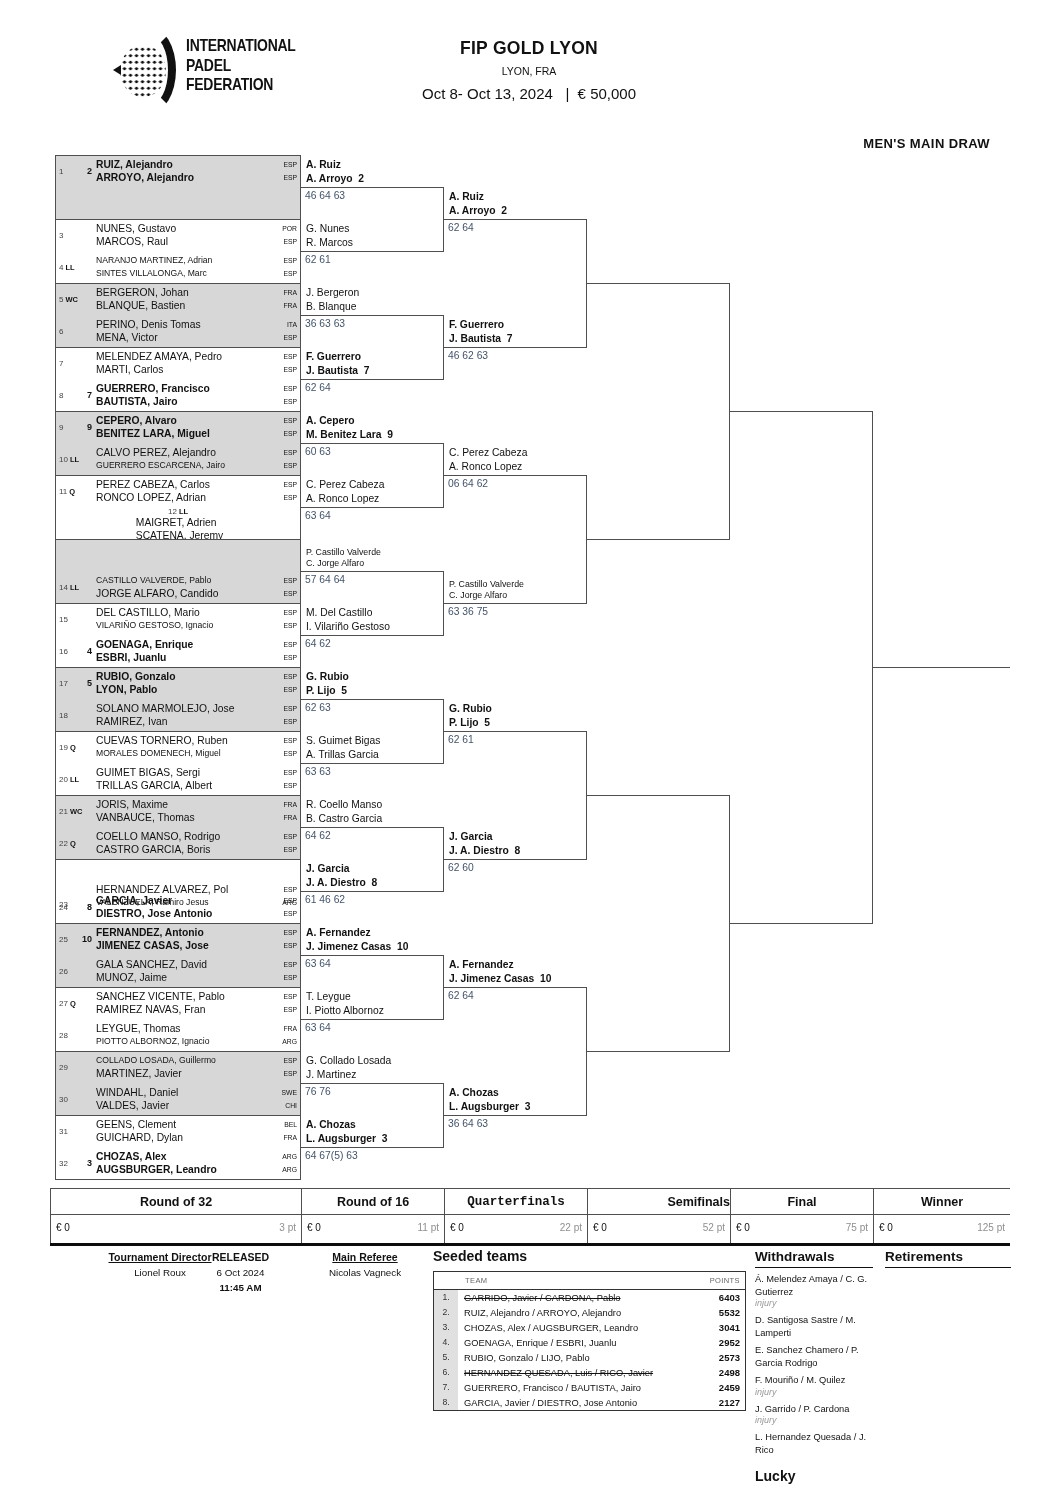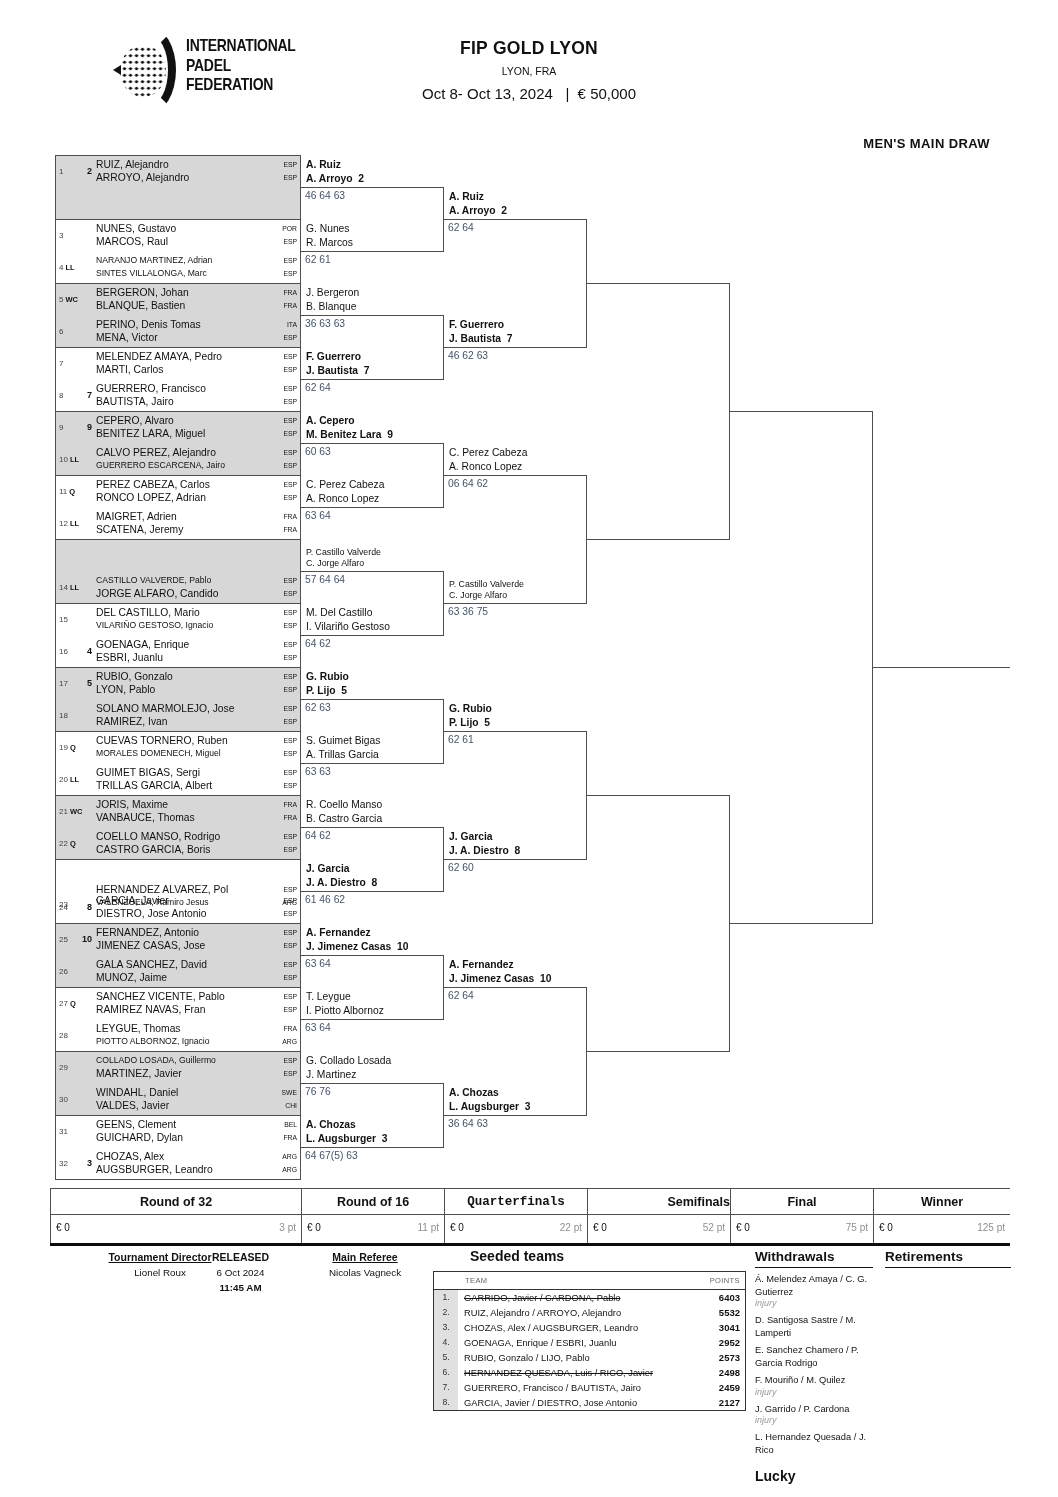--- a/index.html
+++ b/index.html
@@ -34,21 +34,21 @@
 
   
   .mbox{position:absolute;left:55px;width:246px;height:65px;border:1px solid var(--line);box-sizing:border-box;background:#fff;}
   .mbox.shade{background:var(--shade);}
   .trow{position:absolute;left:56px;width:243px;height:32px;display:flex;align-items:center;}
   .tpos{width:22px;padding-left:3px;font-size:8px;color:#444;white-space:nowrap;flex:none;}
   .tpos b{font-size:7.5px;color:#111;margin-left:2px;}
   .tseed{width:11px;flex:none;text-align:right;font-weight:700;font-size:9px;}
   .tnames{flex:1;padding-left:4px;display:flex;flex-direction:column;justify-content:center;min-width:0;}
   .tline{font-size:10.3px;line-height:13px;white-space:pre;}
-  .tnames.bold .tline{font-weight:400;}
+  .tnames.bold .tline{font-weight:700;}
   .tline.small{font-size:8.6px;}
   .tctry{width:24px;flex:none;display:flex;flex-direction:column;justify-content:center;}
   .cline{font-size:6.8px;line-height:13px;text-align:right;padding-right:2px;}
 
   .hline{position:absolute;height:1px;background:var(--line);}
   .vline{position:absolute;width:1px;background:var(--line);}
   .wname{position:absolute;}
   .wline{font-size:10.3px;line-height:13.5px;white-space:pre;}
   .wname.bold .wline{font-weight:700;}
   .wname.small .wline{font-size:8.8px;line-height:11px;}
@@ -64,21 +64,21 @@
   .thickbar{position:absolute;left:50px;top:1243px;width:960px;height:3px;background:#0c0c0c;}
 
   
   .offblock{position:absolute;text-align:center;}
   .offhead{font-weight:700;font-size:10.5px;}
   .offhead.u{text-decoration:underline;}
   .offval{font-size:9.8px;margin-top:4px;}
   .offval.b{font-weight:700;}
 
   
-  .seedtitle{position:absolute;left:433px;top:1248px;font-weight:700;font-size:14px;margin-left:37px;}
+  .seedtitle{position:absolute;left:433px;top:1248px;font-weight:700;font-size:14px;}
   .seedtable{position:absolute;left:433px;top:1271px;width:313px;border:1px solid #333;box-sizing:border-box;background:#fff;}
   .shead{position:relative;height:17px;border-bottom:1.5px solid #333;}
   .shead .ht{position:absolute;left:31px;top:4px;font-size:7.5px;color:#666;letter-spacing:.4px;}
   .shead .hp{position:absolute;right:5px;top:4px;font-size:7.5px;color:#666;letter-spacing:.4px;}
   .srow{display:flex;height:15px;align-items:center;}
   .snum{width:24px;flex:none;background:#e0e0e0;font-size:8.6px;color:#333;text-align:center;height:100%;line-height:15px;}
   .steam{flex:1;font-size:9.3px;padding-left:6px;white-space:nowrap;overflow:hidden;}
   .steam.struck{text-decoration:line-through;}
   .spts{width:40px;flex:none;font-weight:700;font-size:9.5px;text-align:right;padding-right:5px;}
 
@@ -235,21 +235,21 @@
         <div class="tseed"></div>
         <div class="tnames">
           <div class="tline">PEREZ CABEZA, Carlos</div>
           <div class="tline">RONCO LOPEZ, Adrian</div>
         </div>
         <div class="tctry">
           <div class="cline">ESP</div>
           <div class="cline">ESP</div>
         </div>
       </div>
-      <div class="trow" style="top: 507px;">
+      <div class="trow" style="top: 507px; flex-direction: column;">
         <div class="tpos">12<b>LL</b></div>
         <div class="tseed"></div>
         <div class="tnames">
           <div class="tline">MAIGRET, Adrien</div>
           <div class="tline">SCATENA, Jeremy</div>
         </div>
         <div class="tctry">
           <div class="cline">FRA</div>
           <div class="cline">FRA</div>
         </div>

